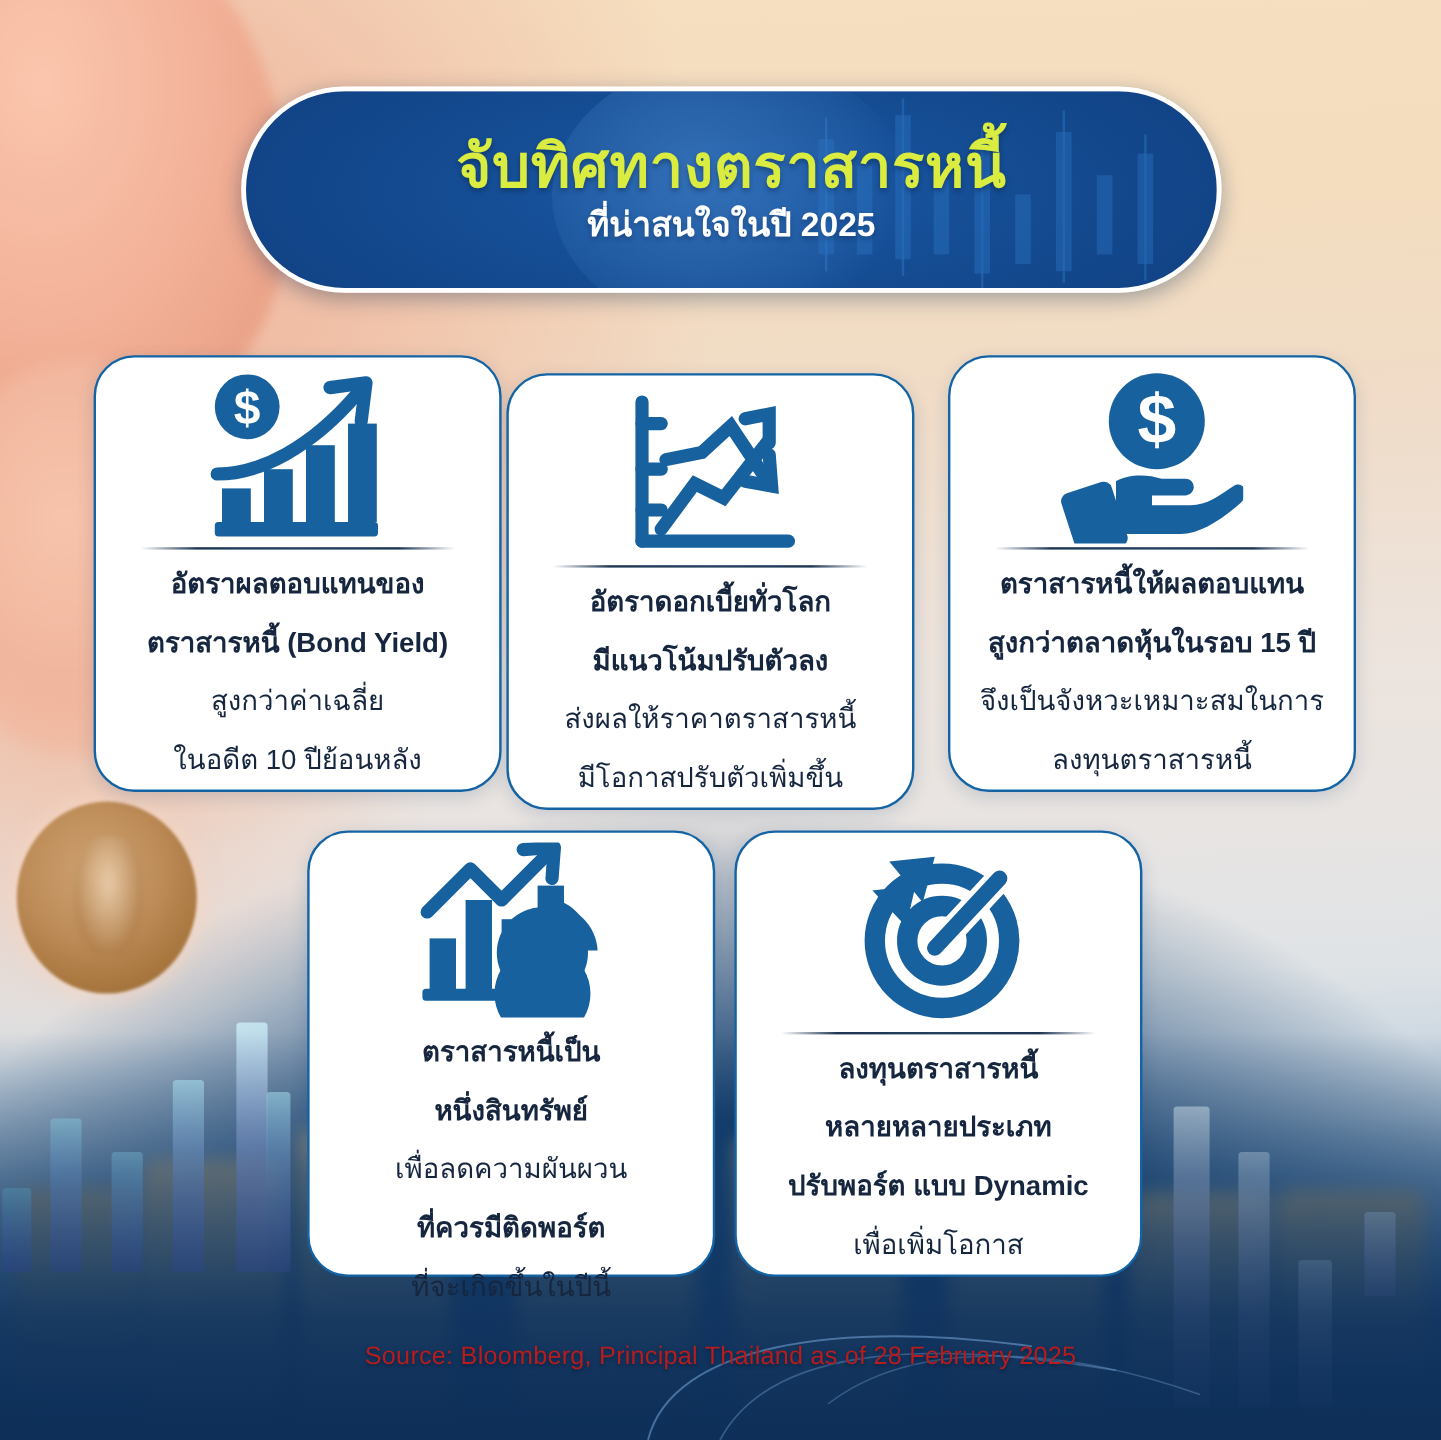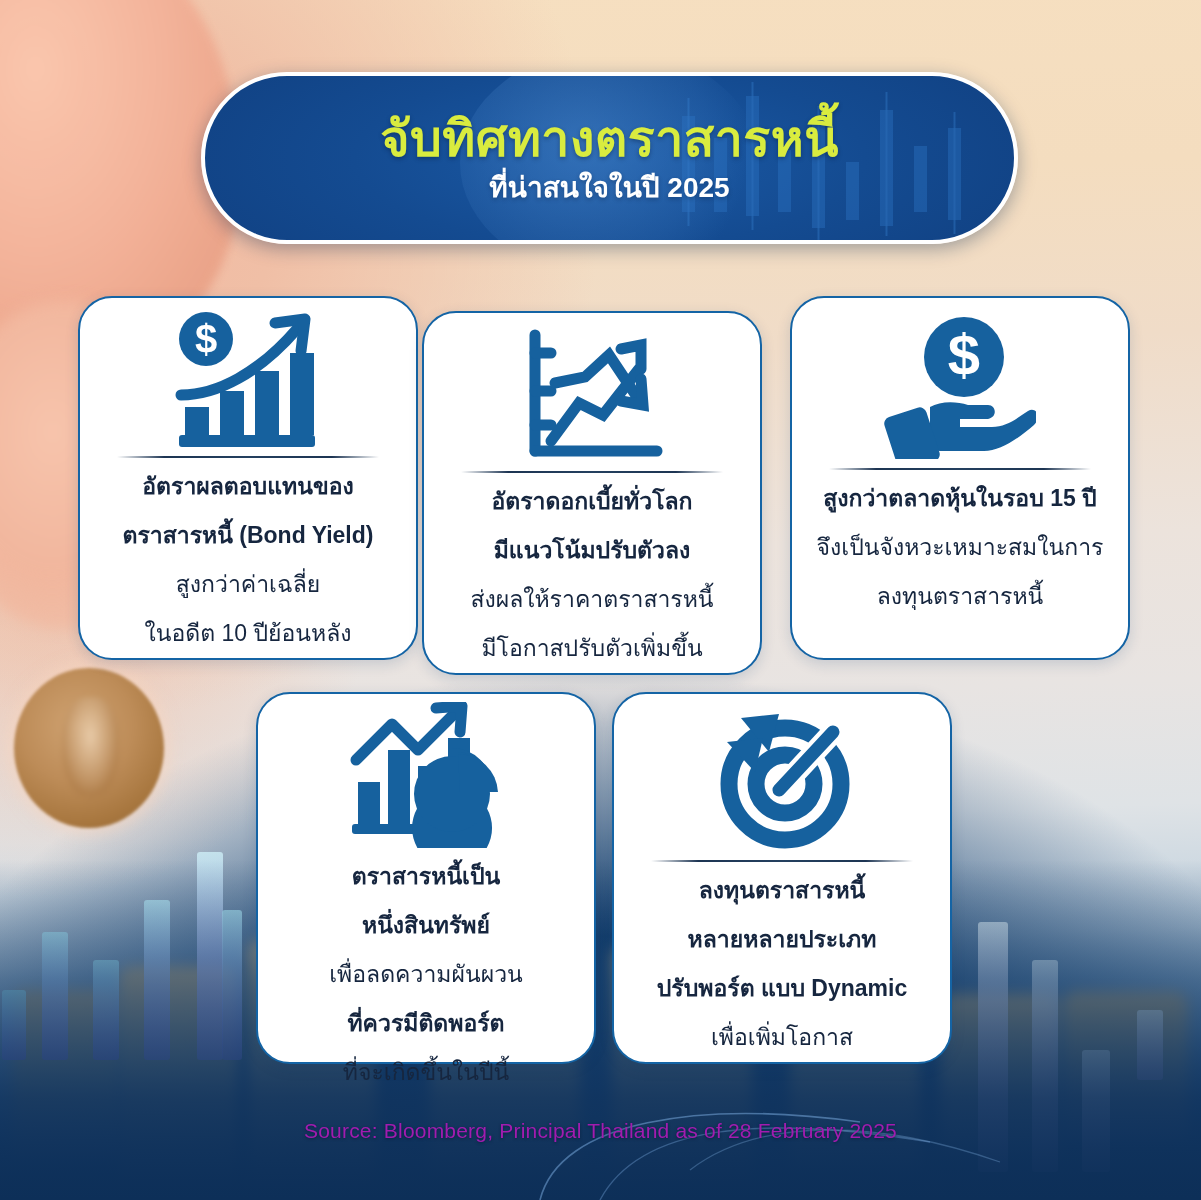--- a/index.html
+++ b/index.html
@@ -157,21 +157,21 @@
     color:#16263f;
     display:flex; flex-direction:column; justify-content:flex-start;gap:20px;
   }
   .ln{ font-size:23px; line-height:1.26; }
   .ln.b{ font-weight:bold; }
 
   
   .footer{
     position:absolute; left:0; top:1119px;
     width:1201px; text-align:center;
-    color:#a21caf; font-size:21px; letter-spacing:.2px;
+    color:#b91c1c; font-size:21px; letter-spacing:.2px;
     text-shadow:0 1px 3px rgba(0,15,40,.5);
   }
 </style>
 </head>
 <body>
 
 <div class="page">
 
   <div class="bg-base"></div>
   <div class="thumb"></div>
@@ -289,20 +289,21 @@
         <g fill="#16619e">
           <circle cx="80" cy="42" r="40"></circle>
           <text x="80" y="60" font-family="Liberation Sans, sans-serif" font-size="58" font-weight="bold" fill="#ffffff" text-anchor="middle">$</text>
           <path d="M46,92 C56,86 72,86 84,90 L104,90 C112,90 114,102 104,104 L76,104 L76,112 L108,112 C122,112 132,104 144,96 C152,91 158,102 150,110 C134,124 116,136 100,136 L56,136 C50,136 46,132 46,126 Z"></path>
           <rect x="6" y="96" width="44" height="56" rx="7" transform="rotate(-18 28 124)"></rect>
         </g>
       </svg>
     </div>
     <div class="divider"></div>
     <div class="card-text">
+      <div class="ln b">ตราสารหนี้ให้ผลตอบแทน</div>
       <div class="ln b">สูงกว่าตลาดหุ้นในรอบ 15 ปี</div>
       <div class="ln">จึงเป็นจังหวะเหมาะสมในการ</div>
       <div class="ln">ลงทุนตราสารหนี้</div>
     </div>
   </div>
 
   <div class="card r2 c1">
     <div class="icon-wrap">
       <svg width="156" height="146" viewBox="0 0 156 146">
         <g fill="#16619e">

